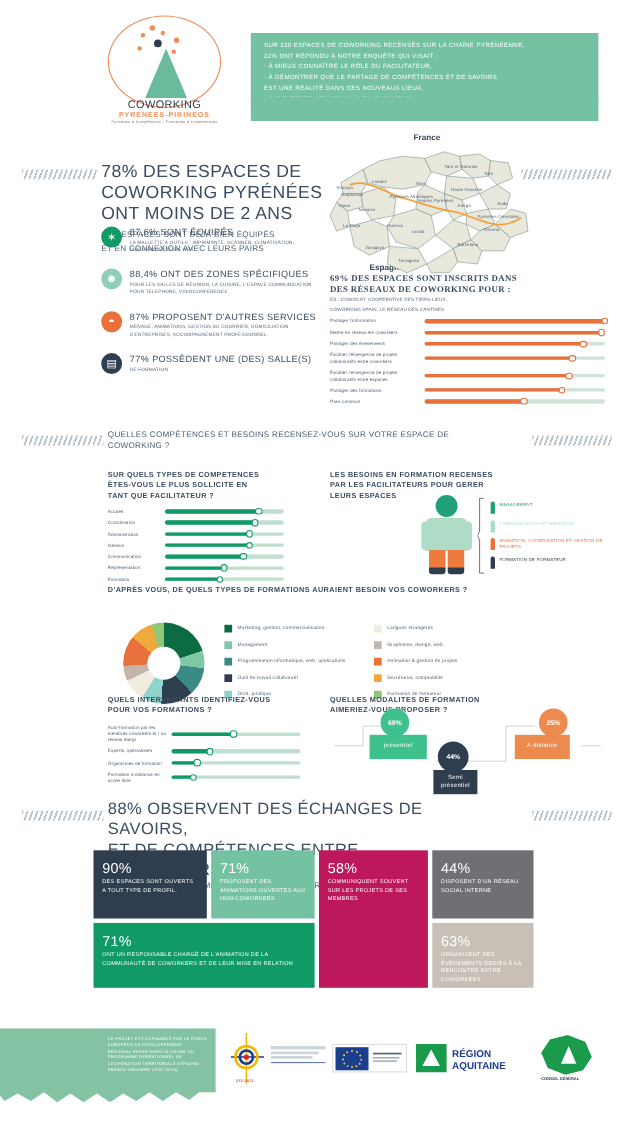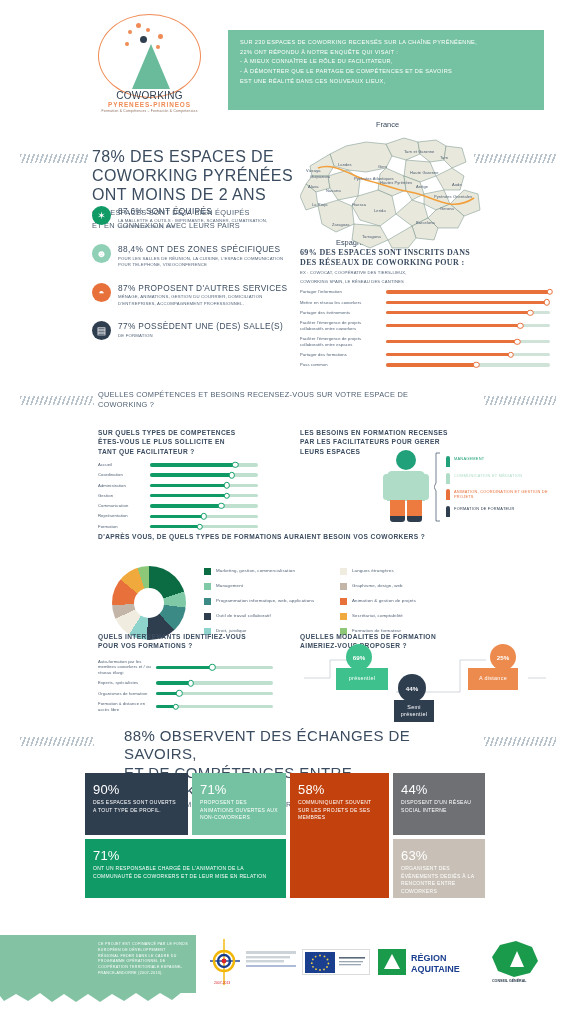--- a/index.html
+++ b/index.html
@@ -54,21 +54,21 @@
   .facts { position:absolute; left:92px; top:98px; width:200px; }
   .fact { display:flex; gap:7px; margin-bottom:14px; }
   .fact-ico { width:19px; height:19px; border-radius:50%; flex:0 0 19px;
      display:flex;align-items:center;justify-content:center; color:#fff; font-size:10px; }
   .fact h4 { font-size:8.3px; letter-spacing:.35px; font-weight:400; color:#3b4c60; }
   .fact p { font-size:4.3px; letter-spacing:.18px; line-height:1.5; color:#54657a; margin-top:1.5px;}
 
   
   .map { position:absolute; left:300px; top:14px; width:190px; height:130px; }
   .map-lbl { position:absolute; font-size:4px; color:#4a5b6e; letter-spacing:.1px; }
-  .map-cap { position:absolute; font-size:7.4px; font-weight:normal; color:#36475a; }
+  .map-cap { position:absolute; font-size:7.4px; font-weight:bold; color:#36475a; }
 
   
   .netblock { position:absolute; left:300px; top:140px; width:250px; }
   .netblock h4 { font-size:8px; letter-spacing:.35px; line-height:1.28; color:#3b4c60;font-family:Liberation Serif, serif; }
   .netblock .ex { font-size:4.2px; letter-spacing:.15px; line-height:1.45; color:#54657a; margin-top:2px;}
   .srow { display:flex; align-items:center; margin-top:4.6px; }
   .srow .lab { width:86px; font-size:4.2px; line-height:1.35; color:#4d5e72; letter-spacing:.1px;}
   .track { position:relative; height:3.4px; border-radius:2px; flex:1; }
   .track.o { background:#cfe3d9; }
   .fill.o { position:absolute; left:0; top:0; height:100%; background:#e8703a; border-radius:2px; }
@@ -111,21 +111,21 @@
   
   .mod { position:absolute; left:300px; top:250px; width:250px; height:90px; }
   .mod-box { position:absolute; color:#fff; display:flex; align-items:center; justify-content:center;
      text-align:center; font-size:5.4px; letter-spacing:.3px; line-height:1.3; }
   .mod-bub { position:absolute; border-radius:50%; display:flex;align-items:center;justify-content:center;
      color:#fff; font-size:6.2px; font-weight:bold; }
 
   
   .s3 { position:relative; height:190px; }
   .s3-head { position:absolute; left:98px; top:12px; width:330px; }
-  .s3-head .sec-title { font-size:15px; line-height:1.22;margin-left:26px; }
+  .s3-head .sec-title { font-size:15px; line-height:1.22; }
   .boxes { position:absolute; left:85px; top:58px; width:400px; }
   .box { position:absolute; padding:9px 8px; color:#fff; }
   .box b { display:block; font-size:13px; font-weight:normal; letter-spacing:.2px; margin-bottom:2px;}
   .box p { font-size:5px; letter-spacing:.3px; line-height:1.52; }
 
   
   .footer { position:relative; height:100px; }
   .fnote { position:absolute; left:0; top:30px; width:196px; background:#83c3a4; height:58px; }
   .fnote p { position:absolute; left:98px; top:7px; width:90px; color:#fff;
      font-size:3.6px; letter-spacing:.35px; line-height:1.62; }
@@ -537,21 +537,21 @@
     </div>
     <div class="boxes">
       <div class="box" style="left:0;top:0;width:103px;height:62px;background:#2f3e4f">
         <b>90%</b>
         <p>DES ESPACES SONT OUVERTS A TOUT TYPE DE PROFIL.</p>
       </div>
       <div class="box" style="left:107px;top:0;width:94px;height:62px;background:#74c2a2">
         <b>71%</b>
         <p>PROPOSENT DES ANIMATIONS OUVERTES AUX NON-COWORKERS</p>
       </div>
-      <div class="box" style="left:205px;top:0;width:99px;height:125px;background:#c2410c">
+      <div class="box" style="left:205px;top:0;width:99px;height:125px;background:#be185d">
         <b>58%</b>
         <p>COMMUNIQUENT SOUVENT SUR LES PROJETS DE SES MEMBRES</p>
       </div>
       <div class="box" style="left:308px;top:0;width:92px;height:62px;background:#6e7074">
         <b>44%</b>
         <p>DISPOSENT D'UN RÉSEAU SOCIAL INTERNE</p>
       </div>
       <div class="box" style="left:0;top:66px;width:201px;height:59px;background:#0f9a66">
         <b>71%</b>
         <p>ONT UN RESPONSABLE CHARGÉ DE L'ANIMATION DE LA COMMUNAUTÉ DE COWORKERS ET DE LEUR MISE EN RELATION</p>

